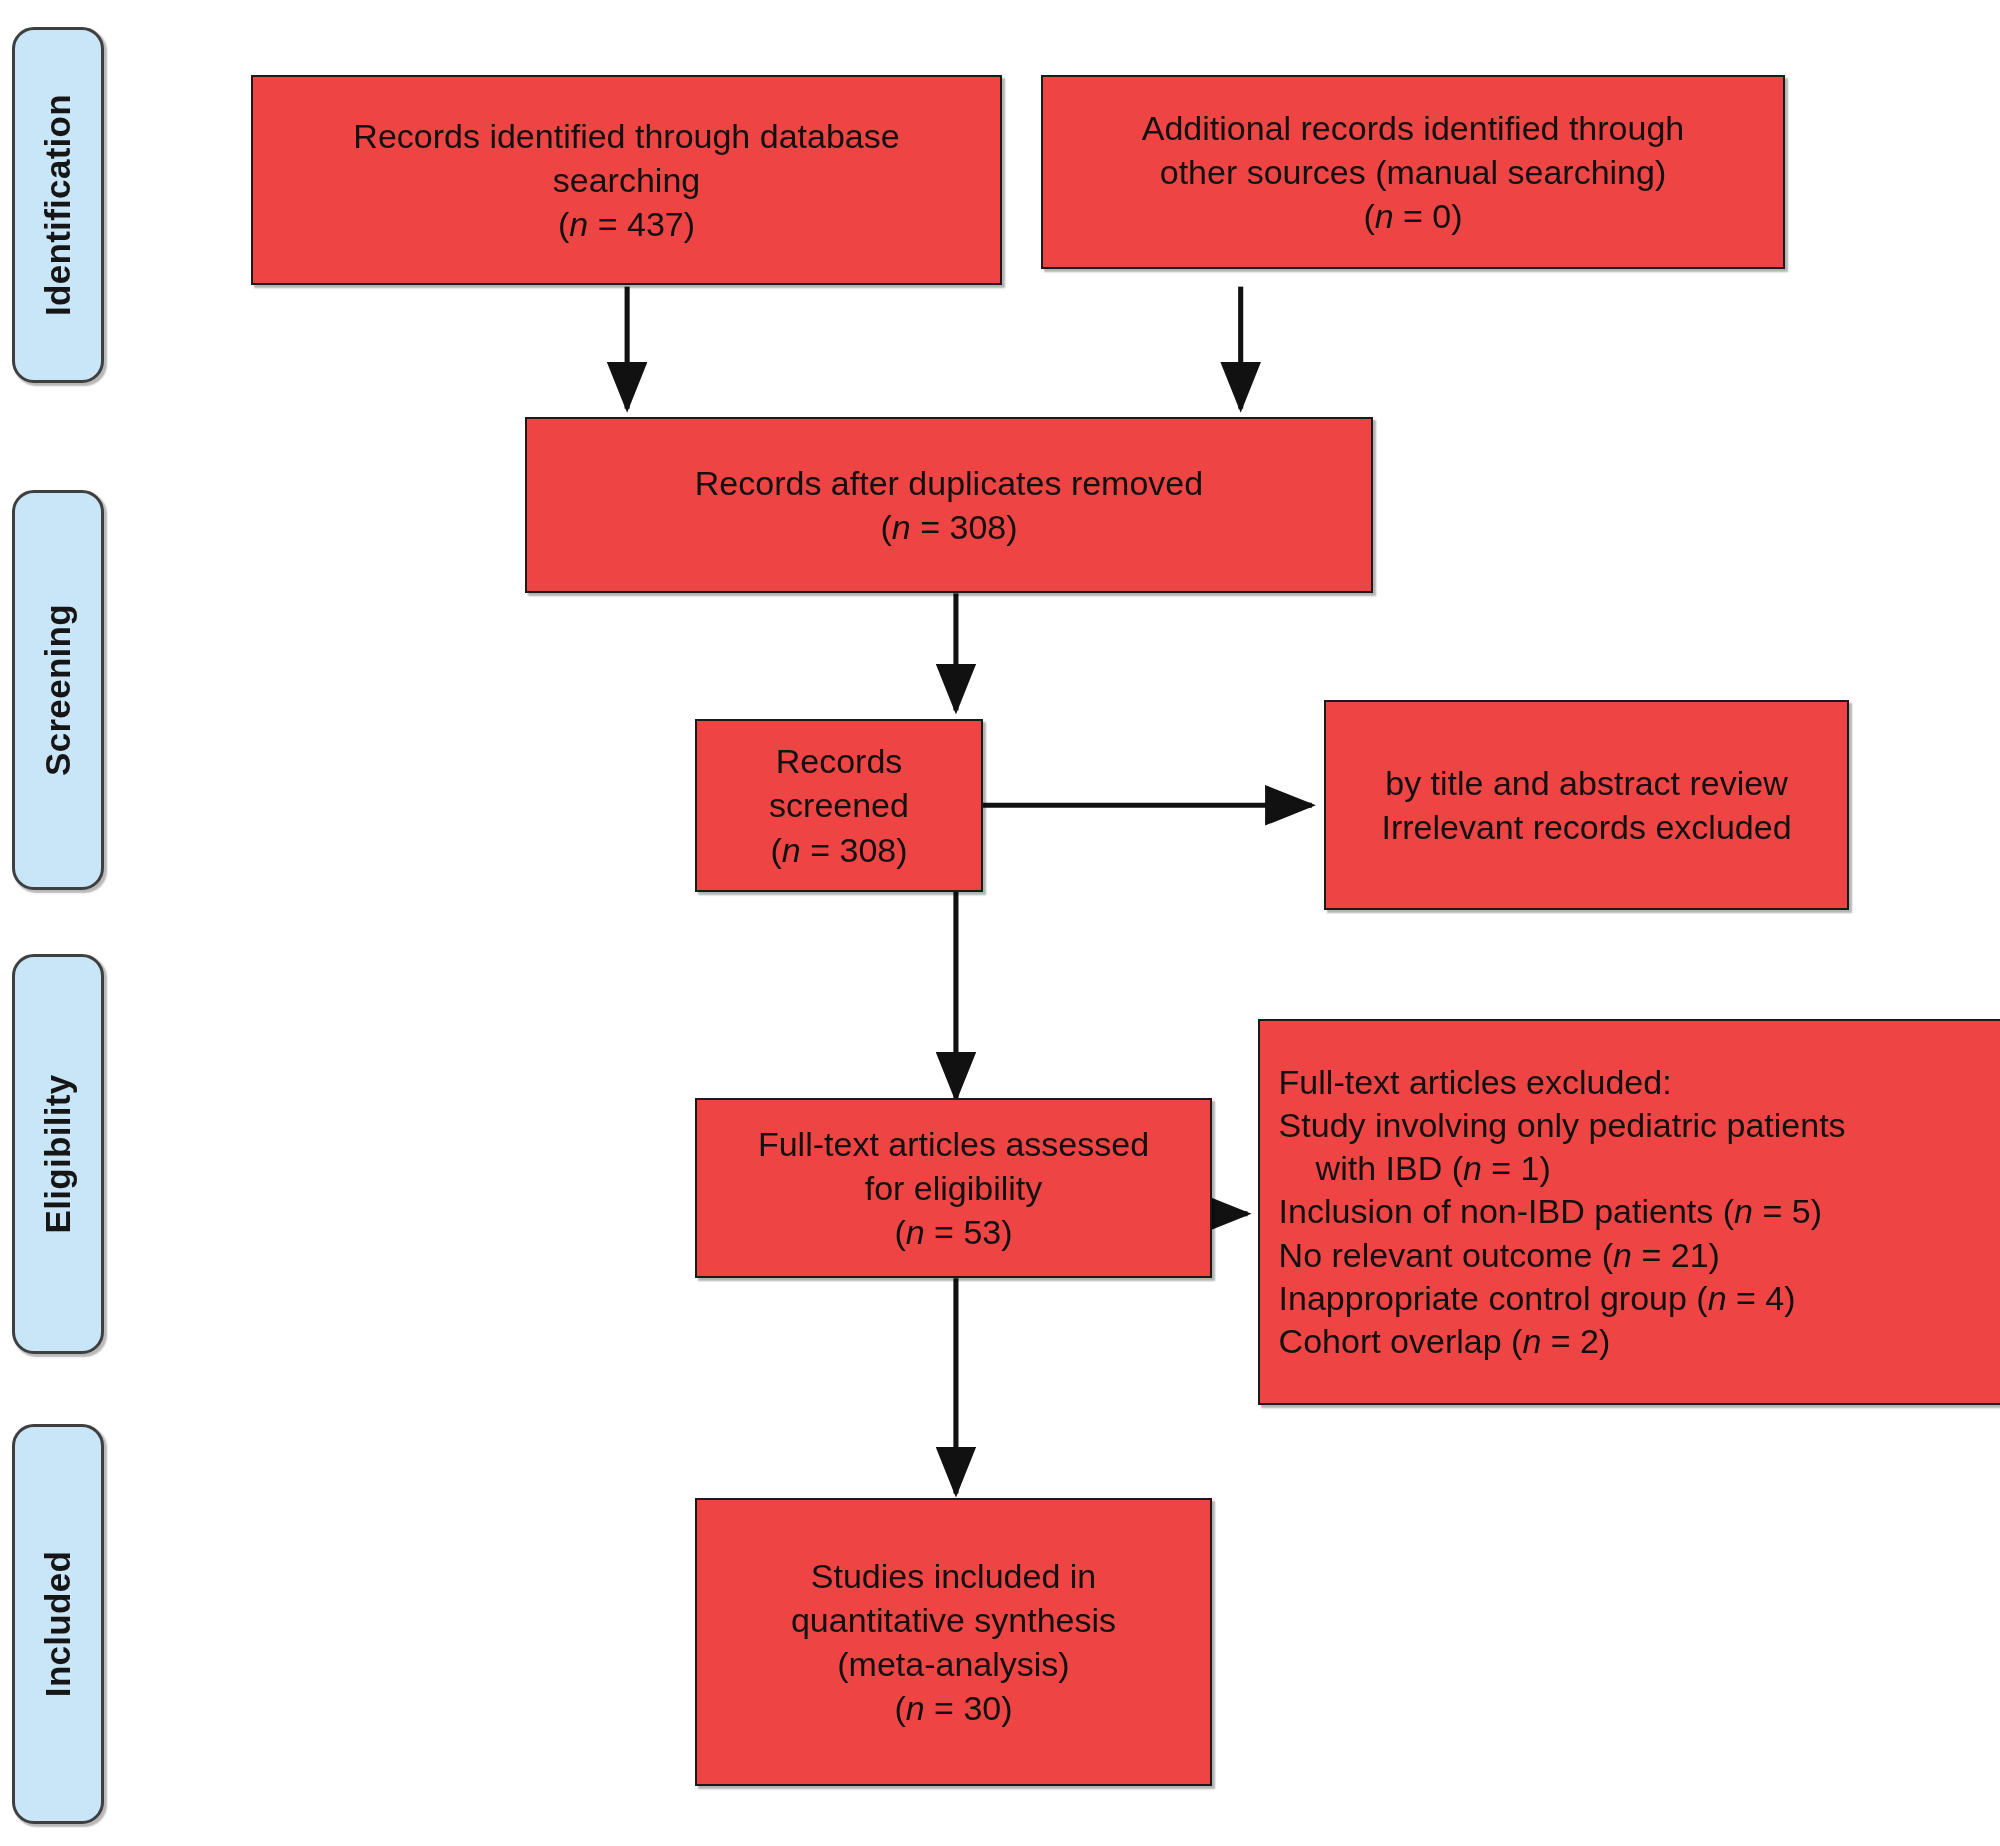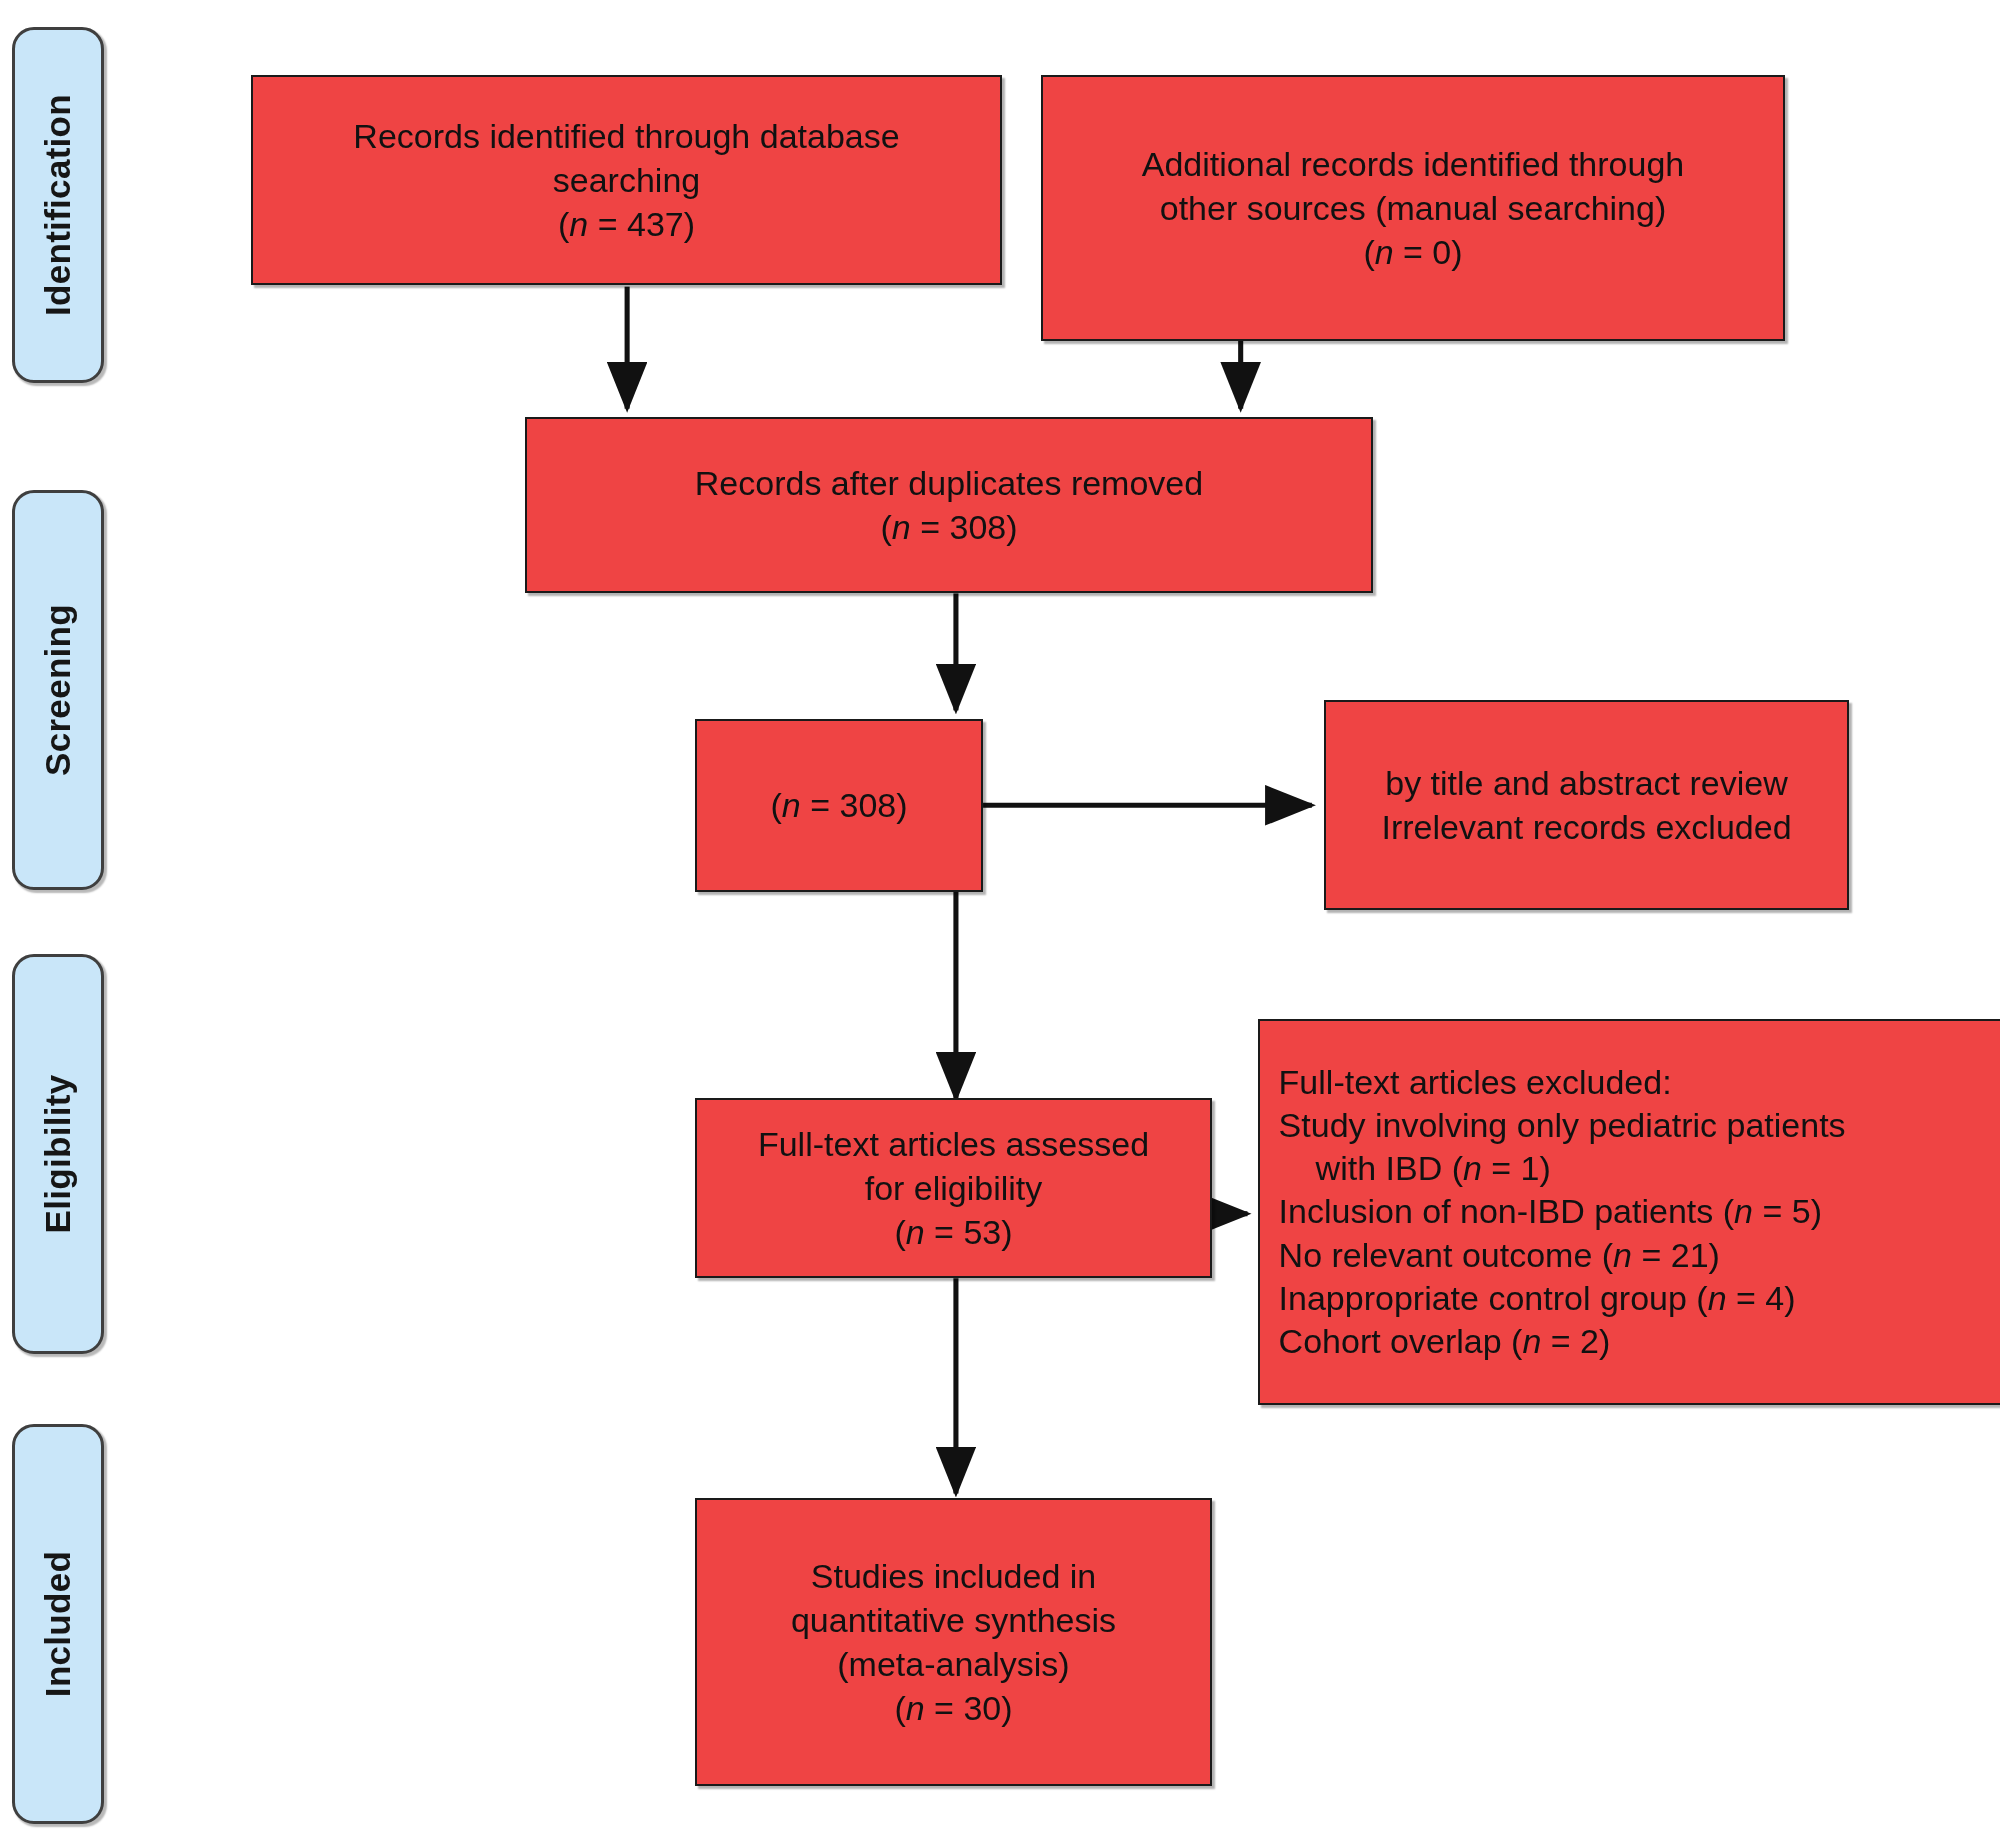--- a/index.html
+++ b/index.html
@@ -116,37 +116,38 @@
   </div>
 
   <div class="box" style="left:251px; top:75px; width:751px; height:210px;">
     <div class="txt">
       <span class="ln">Records identified through database</span>
       <span class="ln">searching</span>
       <span class="ln"><span>(</span><em class="n">n</em><span> = 437)</span></span>
     </div>
   </div>
 
-  <div class="box" style="left:1041px; top:75px; width:744px; height:266px;">
+  <div class="box" style="left:1041px; top:75px; width:744px; height:194px;">
     <div class="txt">
       <span class="ln">Additional records identified through</span>
       <span class="ln">other sources (manual searching)</span>
       <span class="ln"><span>(</span><em class="n">n</em><span> = 0)</span></span>
     </div>
   </div>
 
   <div class="box" style="left:525px; top:417px; width:848px; height:176px;">
     <div class="txt">
       <span class="ln">Records after duplicates removed</span>
       <span class="ln"><span>(</span><em class="n">n</em><span> = 308)</span></span>
     </div>
   </div>
 
   <div class="box" style="left:695px; top:719px; width:288px; height:173px;">
     <div class="txt">
+      <span class="ln">Records screened</span>
       <span class="ln"><span>(</span><em class="n">n</em><span> = 308)</span></span>
     </div>
   </div>
 
   <div class="box" style="left:1324px; top:700px; width:525px; height:210px;">
     <div class="txt">
       <span class="ln">by title and abstract review</span>
       <span class="ln">Irrelevant records excluded</span>
     </div>
   </div>

